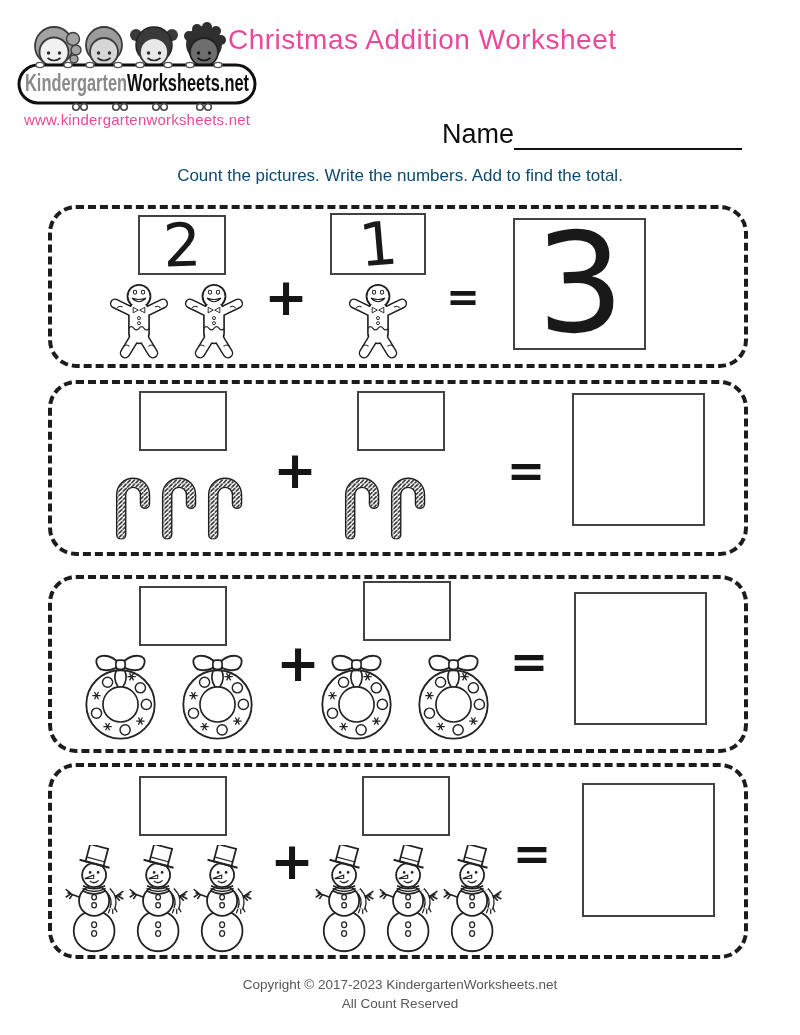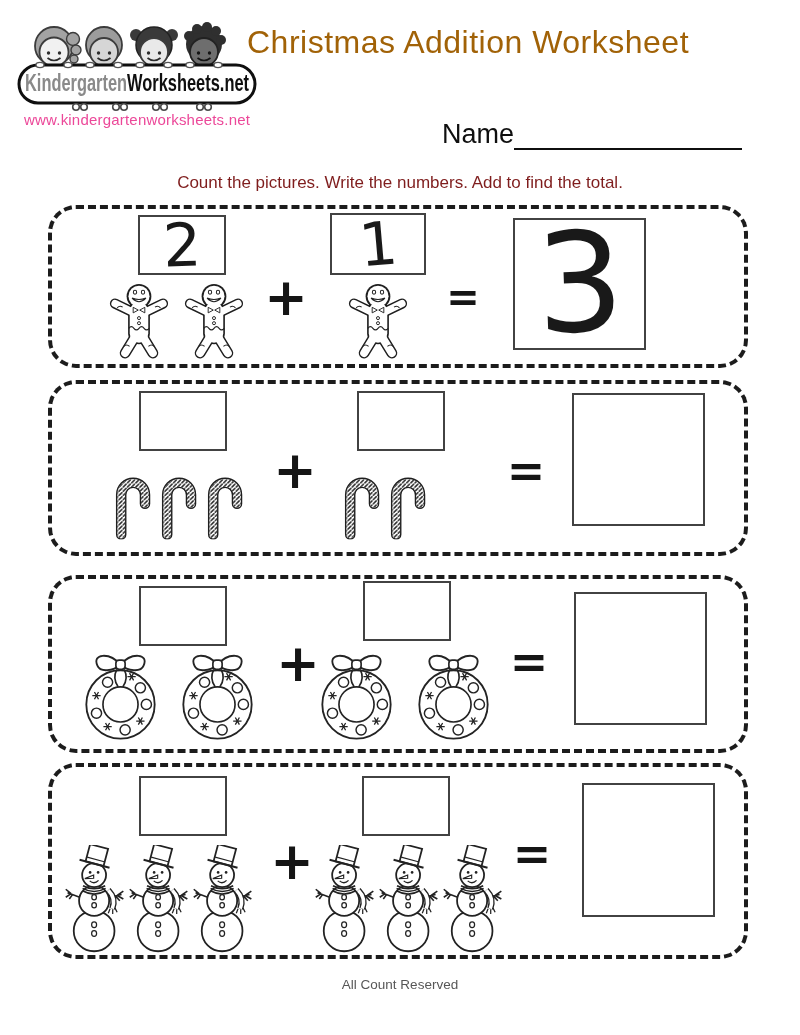--- a/index.html
+++ b/index.html
@@ -2,27 +2,27 @@
 <html><head>
 <meta charset="utf-8">
 <style>
   html,body{margin:0;padding:0;background:#fff;}
   .sheet{position:relative;width:800px;height:1035px;background:#fff;overflow:hidden;
          font-family:"Liberation Sans",sans-serif;color:#1a1a1a;}
 
   
   .logo-wrap{position:absolute;left:16px;top:10px;width:242px;height:104px;}
   .site-url{position:absolute;left:24px;top:111px;font-size:15px;color:#ec4899;letter-spacing:.2px;}
-  .page-title{position:absolute;left:228px;top:24px;width:480px;text-align:center;
-              font-size:32px;font-weight:normal;color:#a16207;letter-spacing:.5px;}
+  .page-title{position:absolute;left:228px;top:24px;width:480px;
+              font-size:28px;font-weight:normal;color:#ec4899;letter-spacing:.5px;}
   .name-row{position:absolute;left:442px;top:118px;display:flex;align-items:flex-end;justify-content:center;}
   .name-label{font-size:27px;color:#0f0f0f;}
   .name-line{display:inline-block;width:228px;height:30px;border-bottom:2px solid #0f0f0f;}
-  .instruction{position:absolute;left:48px;top:173px;width:704px;text-align:center;
-               font-size:17px;color:#7f1d1d;}
+  .instruction{position:absolute;left:48px;top:166px;width:704px;text-align:center;
+               font-size:17px;color:#0c4a6e;}
 
   
   .row{position:absolute;left:48px;width:700px;border:4px dashed #1c1c1c;border-radius:28px;
        box-sizing:border-box;background:#fff;}
   .row-0{top:205px;height:163px}
   .row-1{top:380px;height:176px}
   .row-2{top:575px;height:178px}
   .row-3{top:763px;height:196px}
 
   .small-box,.big-box{position:absolute;border:2.5px solid #424242;background:#fff;
@@ -383,16 +383,17 @@
           <use href="#icon-snowman" xlink:href="#icon-snowman"></use>
         </svg>
       </div>
     <span class="op eq">=</span>
     <div class="big-box box-t">
       <span class="val val-total"></span>
       </div>
   </section>
 
   <div class="footer">
+    <div>Copyright © 2017-2023 KindergartenWorksheets.net</div>
     <div>All Count Reserved</div>
   </div>
 
 </div>
 
 </body></html>

